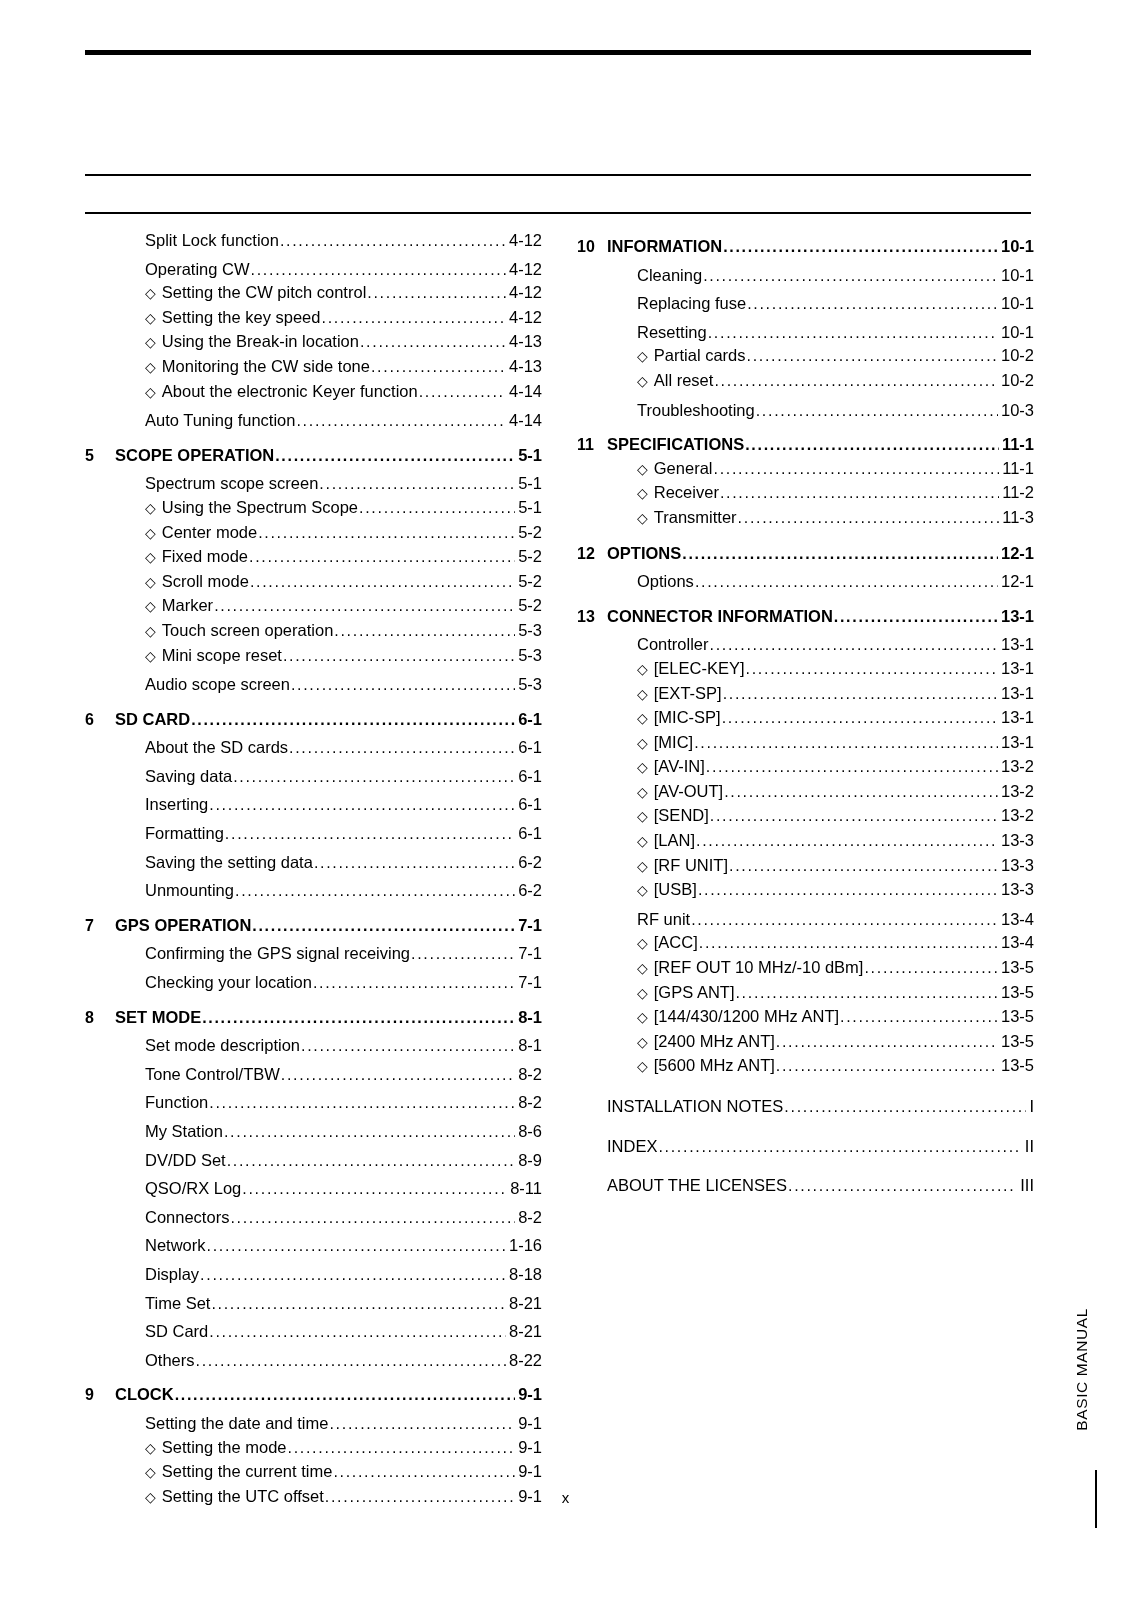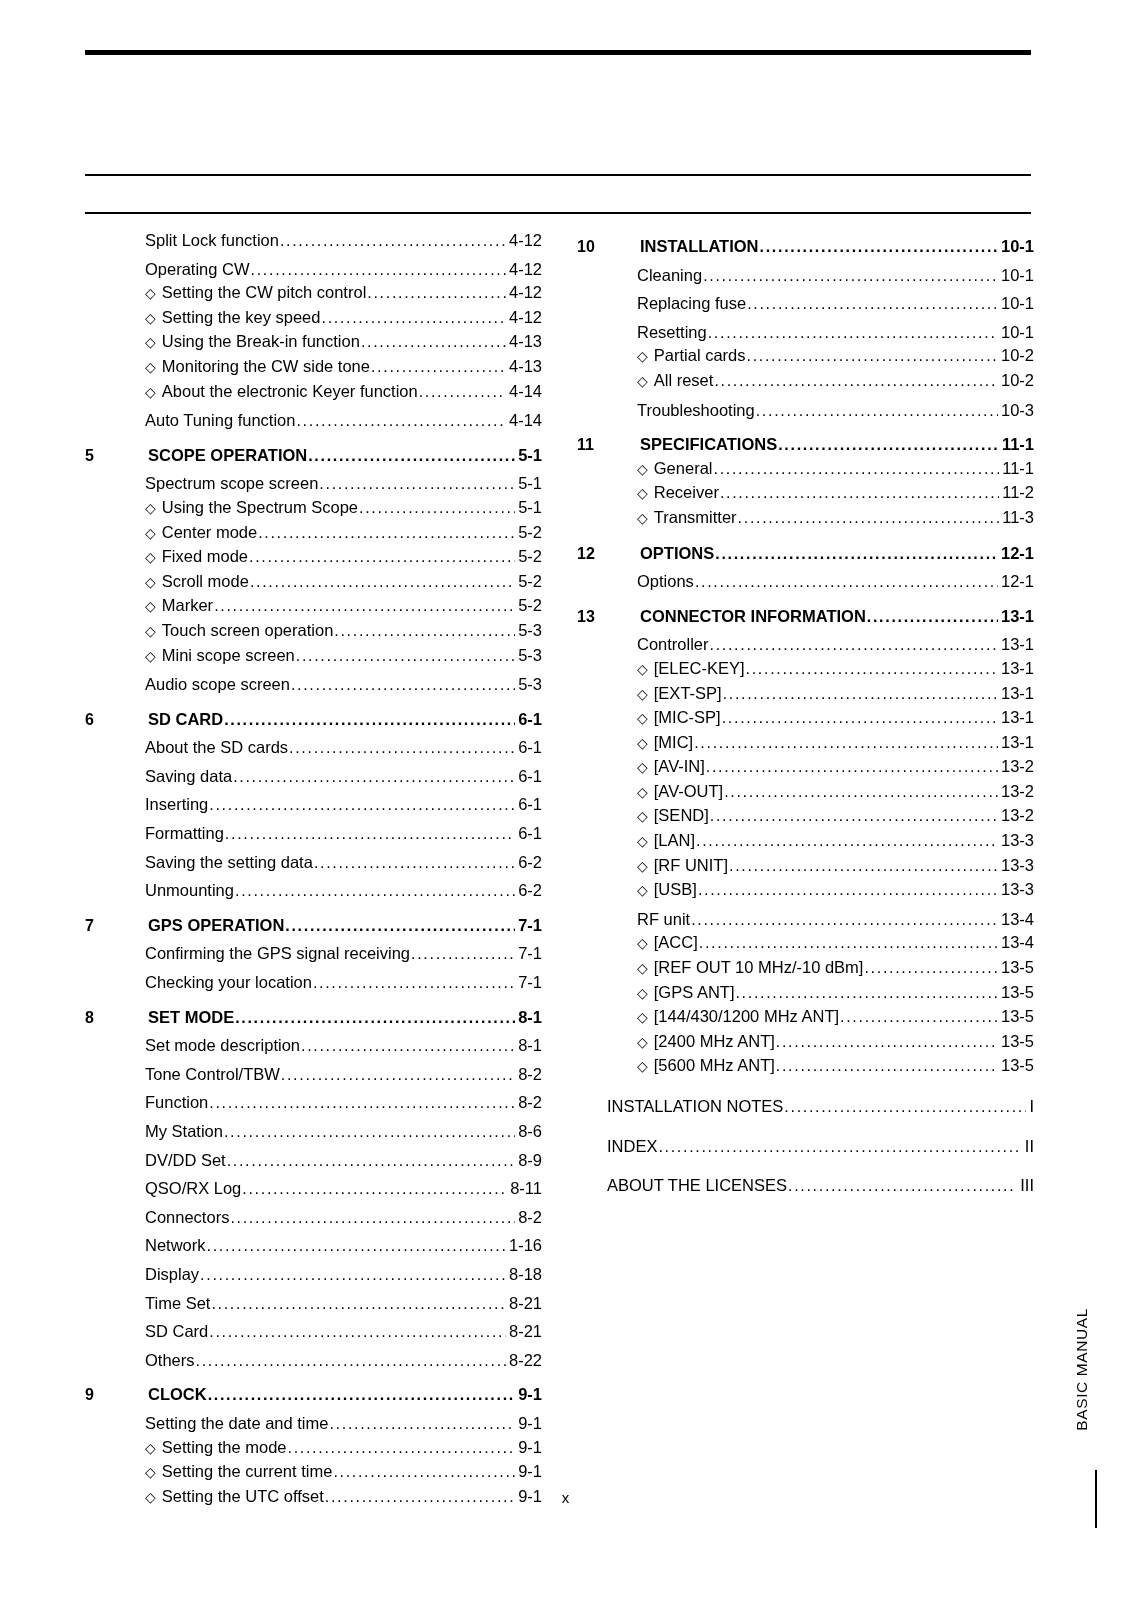--- a/index.html
+++ b/index.html
@@ -77,21 +77,20 @@
   .toc-row .page {
     flex: 0 0 auto;
     text-align: right;
     padding-left: 2px;
   }
 
   
   .r-section {
     font-weight: bold;
     margin-top: 11px;
-    gap: 33px;
   }
   .r-section .label,
   .r-section .page { font-weight: bold; }
   .r-section .dots { font-weight: bold; }
 
   .r-level1 .body { padding-left: 30px; align-items: flex-end; }
   .r-level1 { margin-top: 5px; }
 
   .r-level2 .body { padding-left: 30px; }
   .r-level2 { margin-top: 0px; }
@@ -184,21 +183,21 @@
           <span class="diamond">◇</span>
           <span class="label">Setting the key speed</span>
           <span class="dots">........................................................................................................................................................................................................</span>
           <span class="page">4-12</span>
         </span>
       </div>
       <div class="toc-row r-level2">
         <span class="num"></span>
         <span class="body">
           <span class="diamond">◇</span>
-          <span class="label">Using the Break-in function</span>
+          <span class="label">Using the Break-in location</span>
           <span class="dots">........................................................................................................................................................................................................</span>
           <span class="page">4-13</span>
         </span>
       </div>
       <div class="toc-row r-level2">
         <span class="num"></span>
         <span class="body">
           <span class="diamond">◇</span>
           <span class="label">Monitoring the CW side tone</span>
           <span class="dots">........................................................................................................................................................................................................</span>
@@ -289,21 +288,21 @@
           <span class="diamond">◇</span>
           <span class="label">Touch screen operation</span>
           <span class="dots">........................................................................................................................................................................................................</span>
           <span class="page">5-3</span>
         </span>
       </div>
       <div class="toc-row r-level2">
         <span class="num"></span>
         <span class="body">
           <span class="diamond">◇</span>
-          <span class="label">Mini scope screen</span>
+          <span class="label">Mini scope reset</span>
           <span class="dots">........................................................................................................................................................................................................</span>
           <span class="page">5-3</span>
         </span>
       </div>
       <div class="toc-row r-level1">
         <span class="num"></span>
         <span class="body">
           <span class="label">Audio scope screen</span>
           <span class="dots">........................................................................................................................................................................................................</span>
           <span class="page">5-3</span>
@@ -534,21 +533,21 @@
           <span class="label">Setting the UTC offset</span>
           <span class="dots">........................................................................................................................................................................................................</span>
           <span class="page">9-1</span>
         </span>
       </div>
     </div>
   <div class="col" id="right-col">
       <div class="toc-row r-section">
         <span class="num">10</span>
         <span class="body">
-          <span class="label">INSTALLATION</span>
+          <span class="label">INFORMATION</span>
           <span class="dots">........................................................................................................................................................................................................</span>
           <span class="page">10-1</span>
         </span>
       </div>
       <div class="toc-row r-level1">
         <span class="num"></span>
         <span class="body">
           <span class="label">Cleaning</span>
           <span class="dots">........................................................................................................................................................................................................</span>
           <span class="page">10-1</span>

